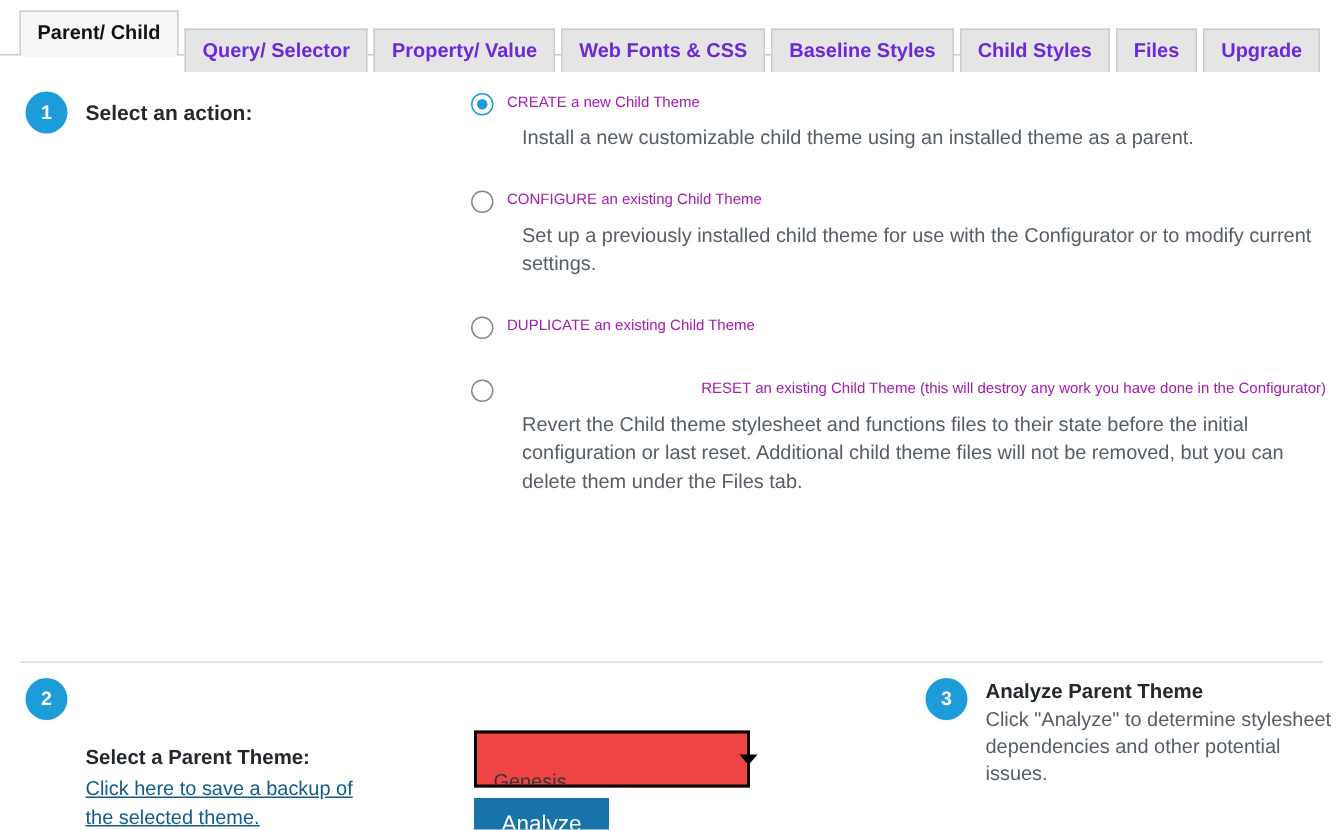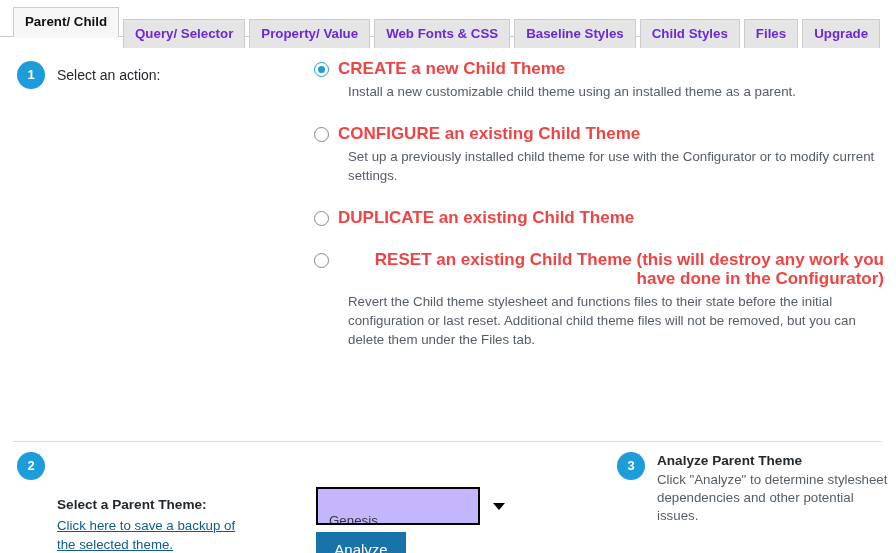--- a/index.html
+++ b/index.html
@@ -86,21 +86,21 @@
   
   .sec1-left {
     position: absolute;
     left: 17px; top: 24px;
     display: flex;
     align-items: flex-start;
     gap: 12px;
   }
   .sec1-left .label {
     font-size: 14px;
-    font-weight: normal;
+    font-weight: bold;
     color: #23282d;
     line-height: 28px;
   }
 
   .options {
     position: absolute;
     left: 314px; top: 22px;
     width: 570px;
   }
   .option { position: relative; margin-bottom: 23px; }
@@ -120,23 +120,23 @@
     content: "";
     position: absolute;
     left: 3px; top: 3px;
     width: 7px; height: 7px;
     border-radius: 50%;
     background: #1c9cd8;
   }
   .opt-title {
     display: block;
     padding-left: 24px;
-    font-size: 17px;
-    font-weight: bold;
-    color: #ef4444;
+    font-size: 10px;
+    font-weight: normal;
+    color: #a21caf;
     line-height: 19px;
     cursor: pointer;
   }
   .opt-title.wrap-out { padding-left: 24px; text-indent: 0; text-align: right; }
   .opt-desc {
     display: block;
     margin-top: 4px;
     padding-left: 34px;
     font-size: 13.3px;
     font-weight: normal;
@@ -180,23 +180,23 @@
     width: 200px;
     cursor: pointer;
   }
 
   .select-wrap {
     position: absolute;
     left: 316px; top: 450px;
     width: 200px; height: 38px;
   }
   .theme-select {
-    width: 164px; height: 38px;
+    width: 184px; height: 38px;
     border: 2px solid #000;
-    background: #c4b5fd;
+    background: #ef4444;
     font-family: "Liberation Sans", sans-serif;
     font-size: 13.3px;
     color: #32373c;
     padding: 15px 28px 0 11px;
     line-height: 34px;
     appearance: none;
     -webkit-appearance: none;
     border-radius: 0;
     cursor: pointer;
   }

